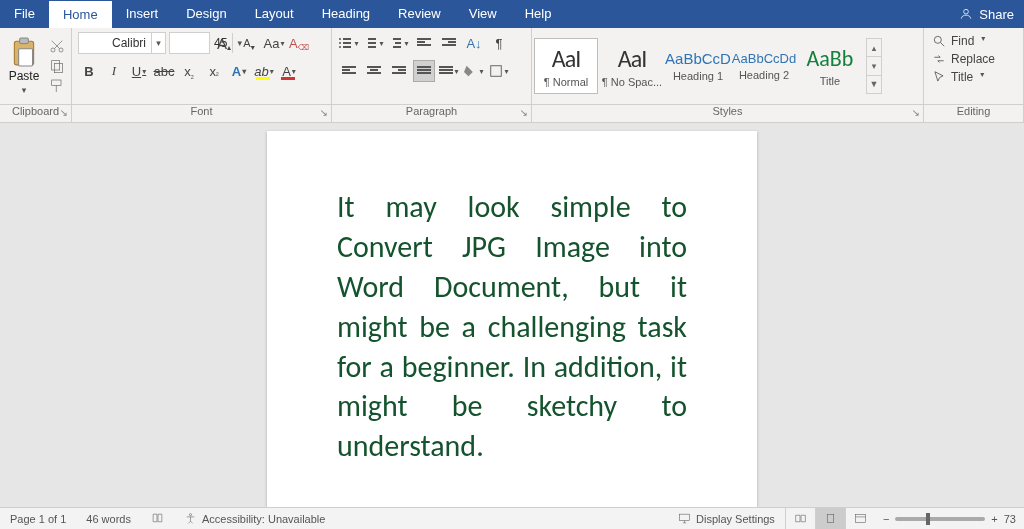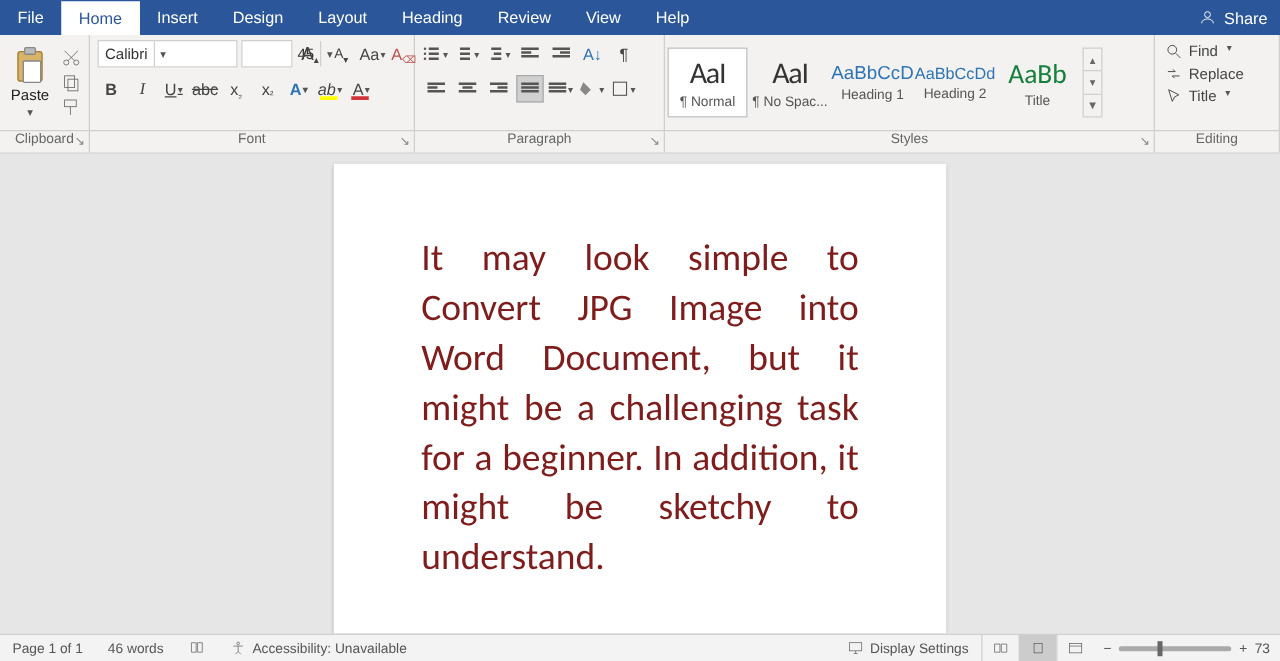--- a/index.html
+++ b/index.html
@@ -43,21 +43,21 @@
   .paste-label{font-size:12px;}
   .paste-arrow{font-size:9px;color:#555;}
   .clip-side{display:flex;flex-direction:column;gap:4px;margin-left:3px;}
   .clip-side svg{width:16px;height:16px;stroke:#666;fill:none;}
 
   
   .fontgroup{width:260px;}
   .fontrow{display:flex;align-items:center;gap:3px;}
   .fontgroup .group-body{flex-direction:column;align-items:flex-start;gap:6px;}
   .combo{display:flex;align-items:center;background:var(--white);border:1px solid var(--border);height:22px;}
-  .fontname{width:112px;}
+  .fontname{width:88px;justify-content:flex-end;}
   .fontsize{width:38px;padding-left:39px;}
   .combo span{padding:0 5px;font-size:12px;color:#333;}
   .combo .dd{width:14px;text-align:center;color:#555;font-size:9px;border-left:1px solid var(--border);height:100%;display:flex;align-items:center;justify-content:center;}
   .ibtn{width:22px;height:22px;display:flex;align-items:center;justify-content:center;font-size:13px;color:#444;position:relative;}
   .ibtn small{font-size:8px;position:relative;top:4px;}
   .ibtn svg{width:14px;height:14px;}
   .ibtn .dd{font-size:8px;color:#555;margin-left:1px;}
   .bold{font-weight:bold;}
   .ital{font-style:italic;font-family:"Times New Roman",serif;}
   .uline{text-decoration:underline;}
@@ -98,21 +98,21 @@
   
   .editgroup{width:100px;}
   .editgroup .group-body{flex-direction:column;align-items:flex-start;gap:4px;padding:6px 8px;}
   .editbtn{display:flex;align-items:flex-start;gap:5px;font-size:12px;color:#444;}
   .editbtn svg{width:14px;height:14px;fill:none;stroke:#444;stroke-width:1.3;}
   .editbtn .dd{font-size:8px;color:#555;margin-left:2px;}
 
   
   .workspace{flex:1;overflow:hidden;display:flex;justify-content:center;background:var(--page-bg);}
   .paper{background:var(--paper);width:490px;margin-top:8px;box-shadow:0 1px 3px rgba(0,0,0,.25);padding:56px 70px;}
-  .doc-text{font-family:"Calibri",Arial,sans-serif;font-size:30px;line-height:1.33;color:#7f1d1d;text-align:justify;text-align-last:left;}
+  .doc-text{font-family:"Calibri",Arial,sans-serif;font-size:30px;line-height:1.33;color:#14532d;text-align:justify;text-align-last:left;}
 
   
   .status{height:22px;background:var(--status);border-top:1px solid var(--border);display:flex;align-items:center;font-size:11px;color:#555;}
   .status .seg{padding:0 10px;display:flex;align-items:center;gap:5px;}
   .status .spacer{flex:1;}
   .viewbtns{display:flex;}
   .viewbtns div{width:30px;height:22px;display:flex;align-items:center;justify-content:center;border-left:1px solid var(--border);}
   .viewbtns div.sel{background:#ccc;}
   .viewbtns svg{width:14px;height:12px;stroke:#555;fill:none;}
   .zoom{display:flex;align-items:center;gap:6px;padding:0 8px;}

